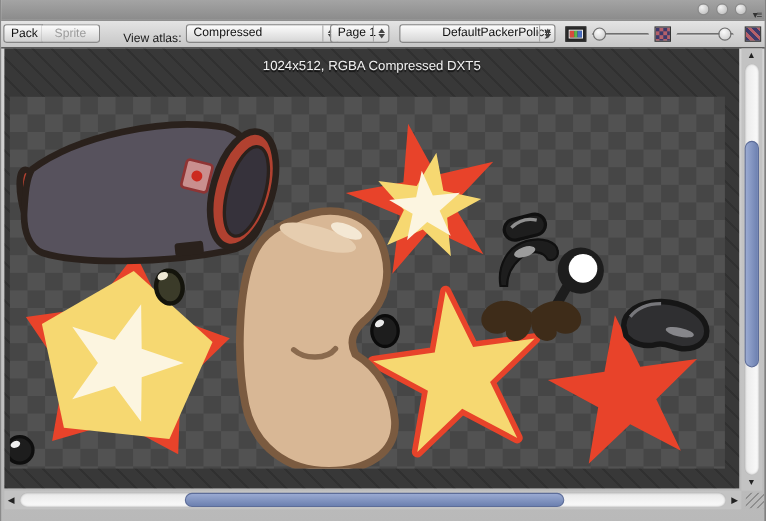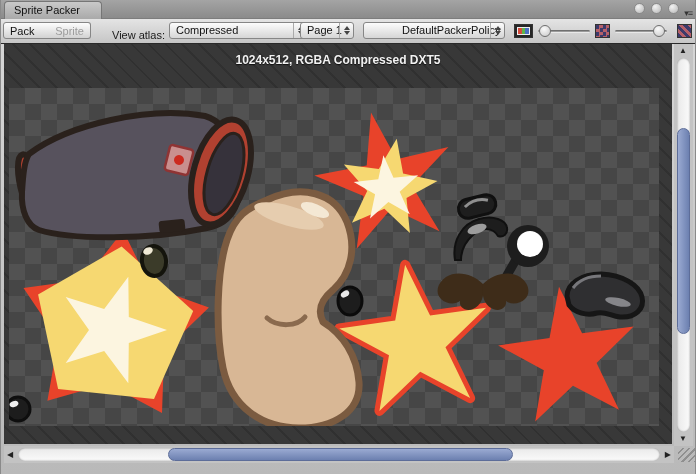--- a/index.html
+++ b/index.html
@@ -19,21 +19,21 @@
   .win-dot { position:absolute; top:3px; width:11px; height:11px; border-radius:50%;
     background:radial-gradient(circle at 35% 30%, #f2f2f2, #b5b5b5);
     border:1px solid #8a8a8a; }
   .pane-menu { position:absolute; right:5px; top:9px; font-size:9px; color:#333;
     letter-spacing:-1px; line-height:9px; cursor:default; }
   
   .toolbar { position:absolute; left:0; top:19px; width:696px; height:25px;
     background:linear-gradient(#e4e4e4,#c6c6c6); border-bottom:1px solid #2a2a2a; }
   .tbtn { position:absolute; top:3px; height:17px; font-size:11px; color:#111;
     background:linear-gradient(#fdfdfd,#d2d2d2); border:1px solid #868686;
-    font-family:"Liberation Sans",sans-serif; padding:0 6px;text-align:right; }
+    font-family:"Liberation Sans",sans-serif; padding:0 6px; }
   .tbtn.pack { left:2px; width:36px; border-radius:3px 0 0 3px; }
   .tbtn.repack { left:37px; width:53px; border-left:none; border-radius:0 3px 3px 0; color:#9c9c9c; }
   .tlabel { position:absolute; left:88px; top:10px; width:76px; text-align:right;
     font-size:11px; color:#1a1a1a; }
   .dropdown { position:absolute; top:3px; height:17px;
     background:linear-gradient(#fcfcfc,#d6d6d6); border:1px solid #868686; border-radius:3px;
     font-size:11px; color:#111; line-height:15px; padding-left:6px; cursor:default; }
   .dropdown .dd-arrows { position:absolute; right:0; top:0; width:14px; height:15px;
     border-left:1px solid #aaa; }
   .tri { position:absolute; left:4px; width:0; height:0;
@@ -62,21 +62,21 @@
     background:radial-gradient(circle at 40% 30%, #fbfbfb, #c6c6c6); border:1px solid #6f6f6f; }
   .slider1 { left:537px; width:52px; }
   .slider1 .handle { left:1px; }
   .slider2 { left:614px; width:52px; }
   .slider2 .handle { right:2px; }
   
   .canvas { position:absolute; left:3px; top:44px; width:668px; height:400px;
     background:#383838;
     background-image:repeating-linear-gradient(45deg, rgba(0,0,0,0.14) 0 2px, transparent 2px 12px); }
   .canvas-header { position:absolute; left:0; top:9px; width:100%; text-align:center;
-    font-size:12px; font-weight:bold; color:#f2f2f2; text-shadow:0 1px 1px rgba(0,0,0,.7); }
+    font-size:12px; font-weight:normal; color:#f2f2f2; text-shadow:0 1px 1px rgba(0,0,0,.7); }
   .atlas { position:absolute; left:5px; top:44px; width:650px; height:338px;
     background:conic-gradient(#525252 25%, #464646 0 50%, #525252 0 75%, #464646 0);
     background-size:32px 32px; }
   .atlas svg { position:absolute; left:0; top:0; }
   
   .vscroll { position:absolute; left:673px; top:44px; width:19px; height:402px; background:#c3c3c3; }
   .vscroll .groove { position:absolute; left:3px; top:14px; width:13px; height:374px;
     background:linear-gradient(to right,#e9e9e9,#fbfbfb); border-radius:7px;
     box-shadow:inset 0 0 2px rgba(0,0,0,.45); }
   .vscroll .thumb { position:absolute; left:0; top:70px; width:13px; height:206px;
@@ -95,23 +95,20 @@
   .hscroll .sb-right { right:3px; top:5px; }
   .corner-grip { position:absolute; left:677px; top:448px; width:17px; height:14px;
     background:repeating-linear-gradient(135deg, transparent 0 3px, #8f8f8f 3px 4.5px); }
 </style>
 </head>
 <body>
 
 <div class="window">
 
   <div class="tabbar">
-    <div class="tab">
-      <span>Sprite Packer</span>
-    </div>
     <span class="win-dot" style="left:633px"></span>
     <span class="win-dot" style="left:650px"></span>
     <span class="win-dot" style="left:667px"></span>
     <div class="pane-menu">▾≡</div>
   </div>
 
   <div class="toolbar">
     <button class="tbtn pack">Pack</button>
     <button class="tbtn repack">Sprite</button>
     <span class="tlabel">View atlas:</span>

